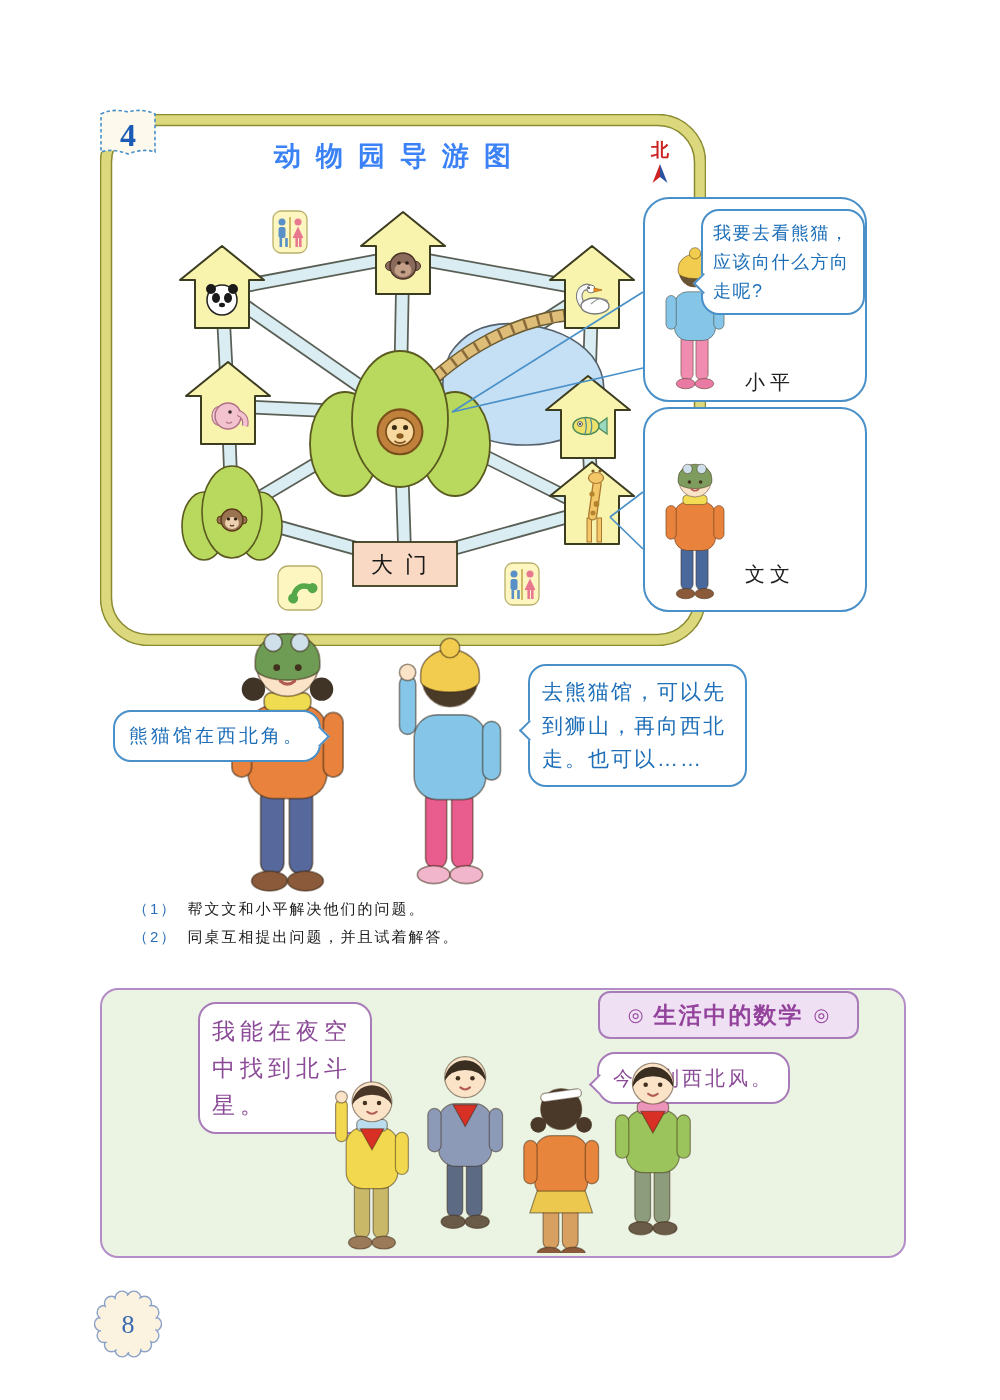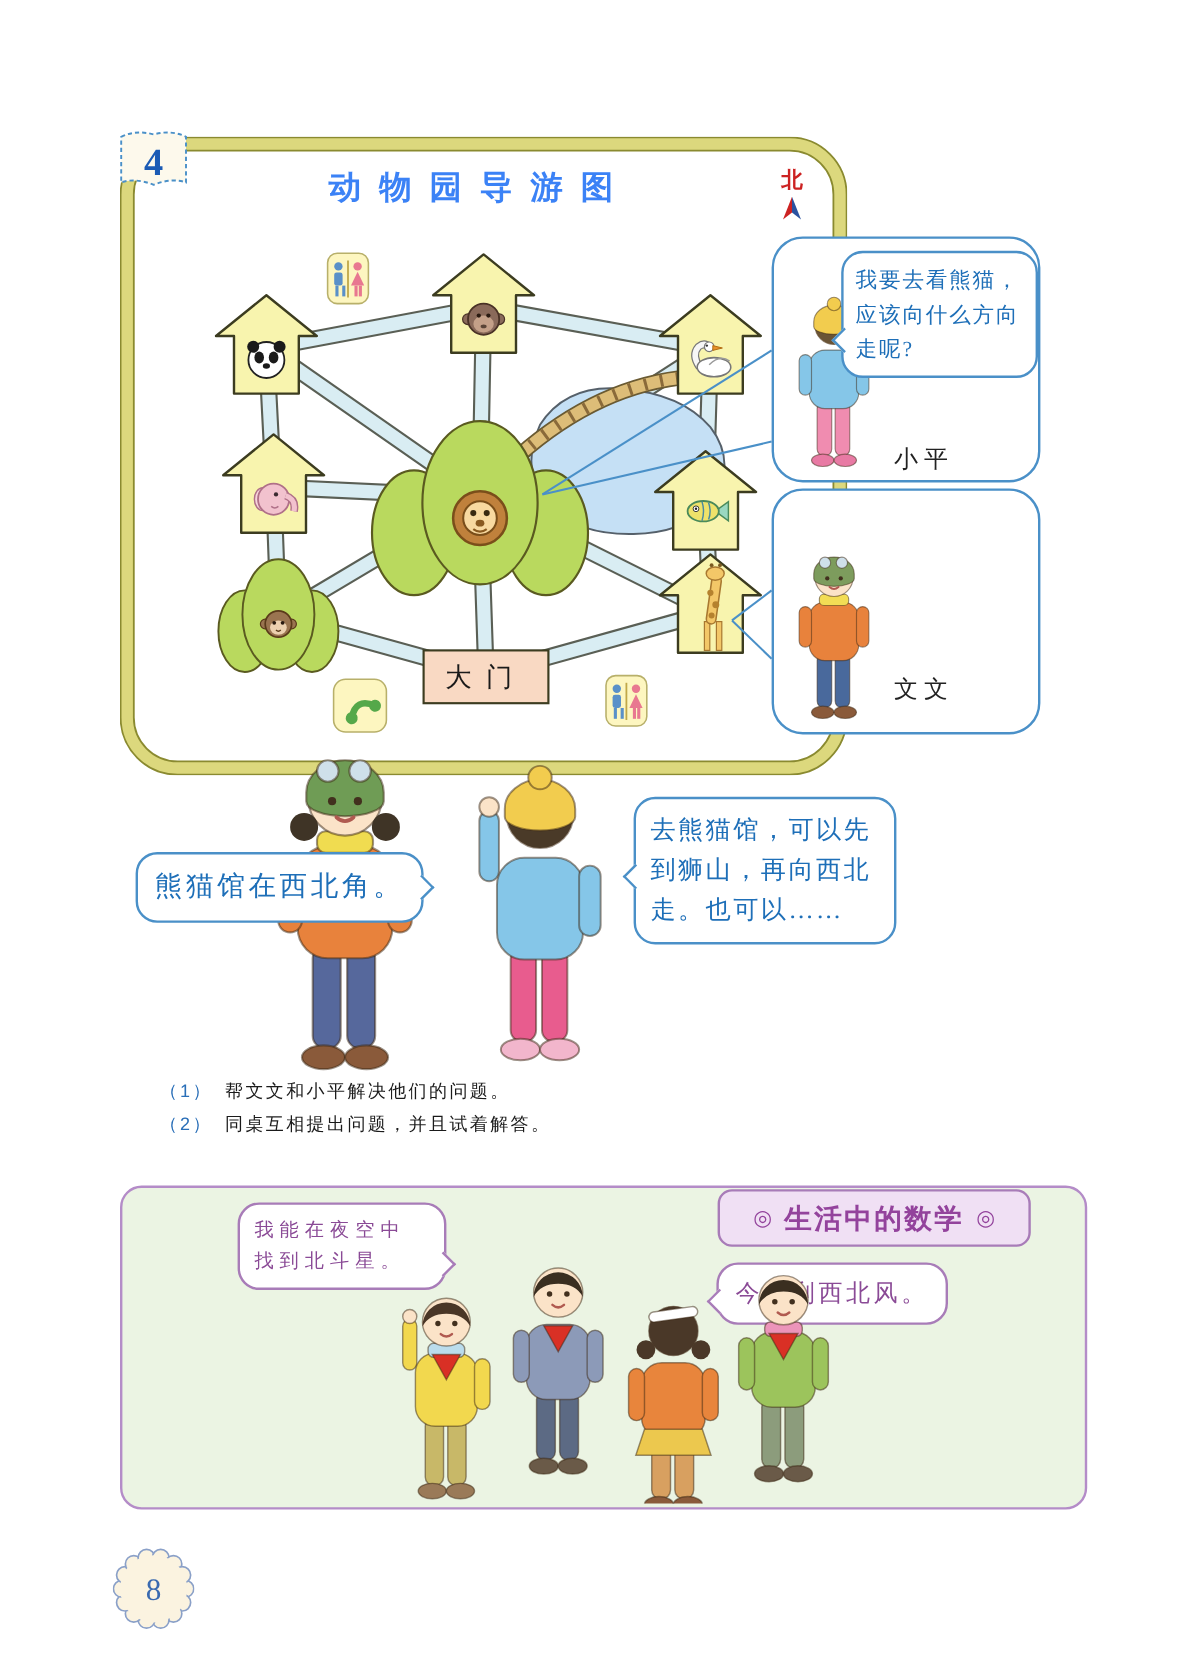--- a/index.html
+++ b/index.html
@@ -18,21 +18,21 @@
   .overlay{position:absolute;left:0;top:0;width:1000px;height:1400px;z-index:4;pointer-events:none;}
 
   
   .char-box{position:absolute;width:220px;height:201px;background:#fff;border:2.5px solid #4a90c8;
             border-radius:26px;z-index:5;}
   .char-name{position:absolute;font-size:20px;color:#222;letter-spacing:5px;}
   .kid-svg{position:absolute;}
 
   
   .bubble{position:absolute;background:#fff;border-radius:18px;z-index:6;line-height:1.6;}
-  .bubble.blue{border:2px solid #4a90c8;color:#1e6fb8;font-family:Liberation Serif, serif;}
+  .bubble.blue{border:2px solid #4a90c8;color:#1e6fb8;}
   .bubble.purple{border:2px solid #a87cb8;color:#8a4a96;}
   .bubble::after{content:'';position:absolute;width:13px;height:13px;background:#fff;
                  transform:rotate(45deg);border:0 solid;}
   .bubble.blue::after{border-color:#4a90c8;}
   .bubble.purple::after{border-color:#a87cb8;}
   .tail-r::after{right:-8px;top:36%;border-width:2px 2px 0 0;}
   .tail-l::after{left:-8px;top:48%;border-width:0 0 2px 2px;}
   .tail-br::after{right:-7px;bottom:12px;border-width:2px 2px 0 0;}
   .tail-bll::after{left:-7px;bottom:10px;border-width:0 0 2px 2px;}
   .tail-bl::after{left:-7px;bottom:22px;border-width:0 0 2px 2px;}
@@ -46,21 +46,21 @@
   .q-num{color:#2a6fb8;margin-right:4px;}
 
   
   .life-section{position:absolute;left:100px;top:988px;width:802px;height:266px;background:#ebf4e3;
                 border:2px solid #b48cc8;border-radius:18px;z-index:2;}
   .life-tab{position:absolute;left:598px;top:991px;width:257px;height:44px;background:#f0e0f4;
             border:2px solid #a87cb8;border-radius:12px;z-index:7;display:flex;align-items:center;
             justify-content:center;gap:10px;}
   .life-tab .decor{font-size:18px;color:#93439c;}
   .life-tab .ttl{font-size:23px;font-weight:bold;color:#93439c;letter-spacing:2px;}
-  .lm-b1{left:198px;top:1002px;width:146px;padding:9px 12px;font-size:16px;letter-spacing:5px;}
+  .lm-b1{left:198px;top:1002px;width:146px;padding:9px 12px;font-size:23px;letter-spacing:5px;}
   .lm-b2{left:597px;top:1052px;white-space:nowrap;padding:8px 14px;font-size:20px;letter-spacing:3px;}
   .lm-b3{left:102px;top:1107px;width:190px;padding:9px 13px;font-size:20px;letter-spacing:3.5px;}
 
   .kids-bottom{position:absolute;left:318px;top:1038px;width:400px;height:215px;z-index:6;}
   .page-badge{position:absolute;left:94px;top:1290px;width:68px;height:68px;z-index:2;}
 </style>
 </head>
 <body>
 
 <div class="page">
@@ -338,21 +338,21 @@
       <rect x="15" y="28" width="10" height="36" rx="5" fill="#85c6e8" stroke="rgba(60,40,20,0.5)"></rect>
       <circle cx="20" cy="26" r="5" fill="#fbe3c8" stroke="rgba(60,40,20,0.5)"></circle>
       <rect x="24" y="52" width="44" height="52" rx="14" fill="#85c6e8" stroke="rgba(60,40,20,0.5)"></rect>
       <rect x="66" y="56" width="11" height="36" rx="5.5" fill="#85c6e8" stroke="rgba(60,40,20,0.5)"></rect>
       <circle cx="46" cy="30" r="17" fill="#fbe3c8" stroke="rgba(60,40,20,0.5)"></circle>
       <circle cx="46" cy="30" r="17" fill="#4a3a28"></circle>
       <path d="M28,27 a18,15 0 0 1 36,0 l0,4 a18,7 0 0 1 -36,0 z" fill="#f2cc4e" stroke="rgba(60,40,20,0.5)"></path>
       <circle cx="46" cy="11" r="6" fill="#f2cc4e" stroke="rgba(60,40,20,0.5)"></circle>
     </svg>
 
-  <div class="bubble blue tail-r" style="left:113px;top:710px;white-space:nowrap;padding:9px 14px;font-size:23px;letter-spacing:3px;">
+  <div class="bubble blue tail-r" style="left:113px;top:710px;white-space:nowrap;padding:9px 14px;font-size:19px;letter-spacing:3px;">
     <span>熊猫馆在西北角。</span>
   </div>
   <div class="bubble blue tail-l" style="left:528px;top:664px;width:191px;padding:9px 12px;font-size:21px;letter-spacing:2px;">
     <span>去熊猫馆，可以先到狮山，再向西北走。也可以……</span>
   </div>
 
   <div class="questions">
     <div class="q-line">
       <span class="q-num">（1）</span>
       <span>帮文文和小平解决他们的问题。</span>

